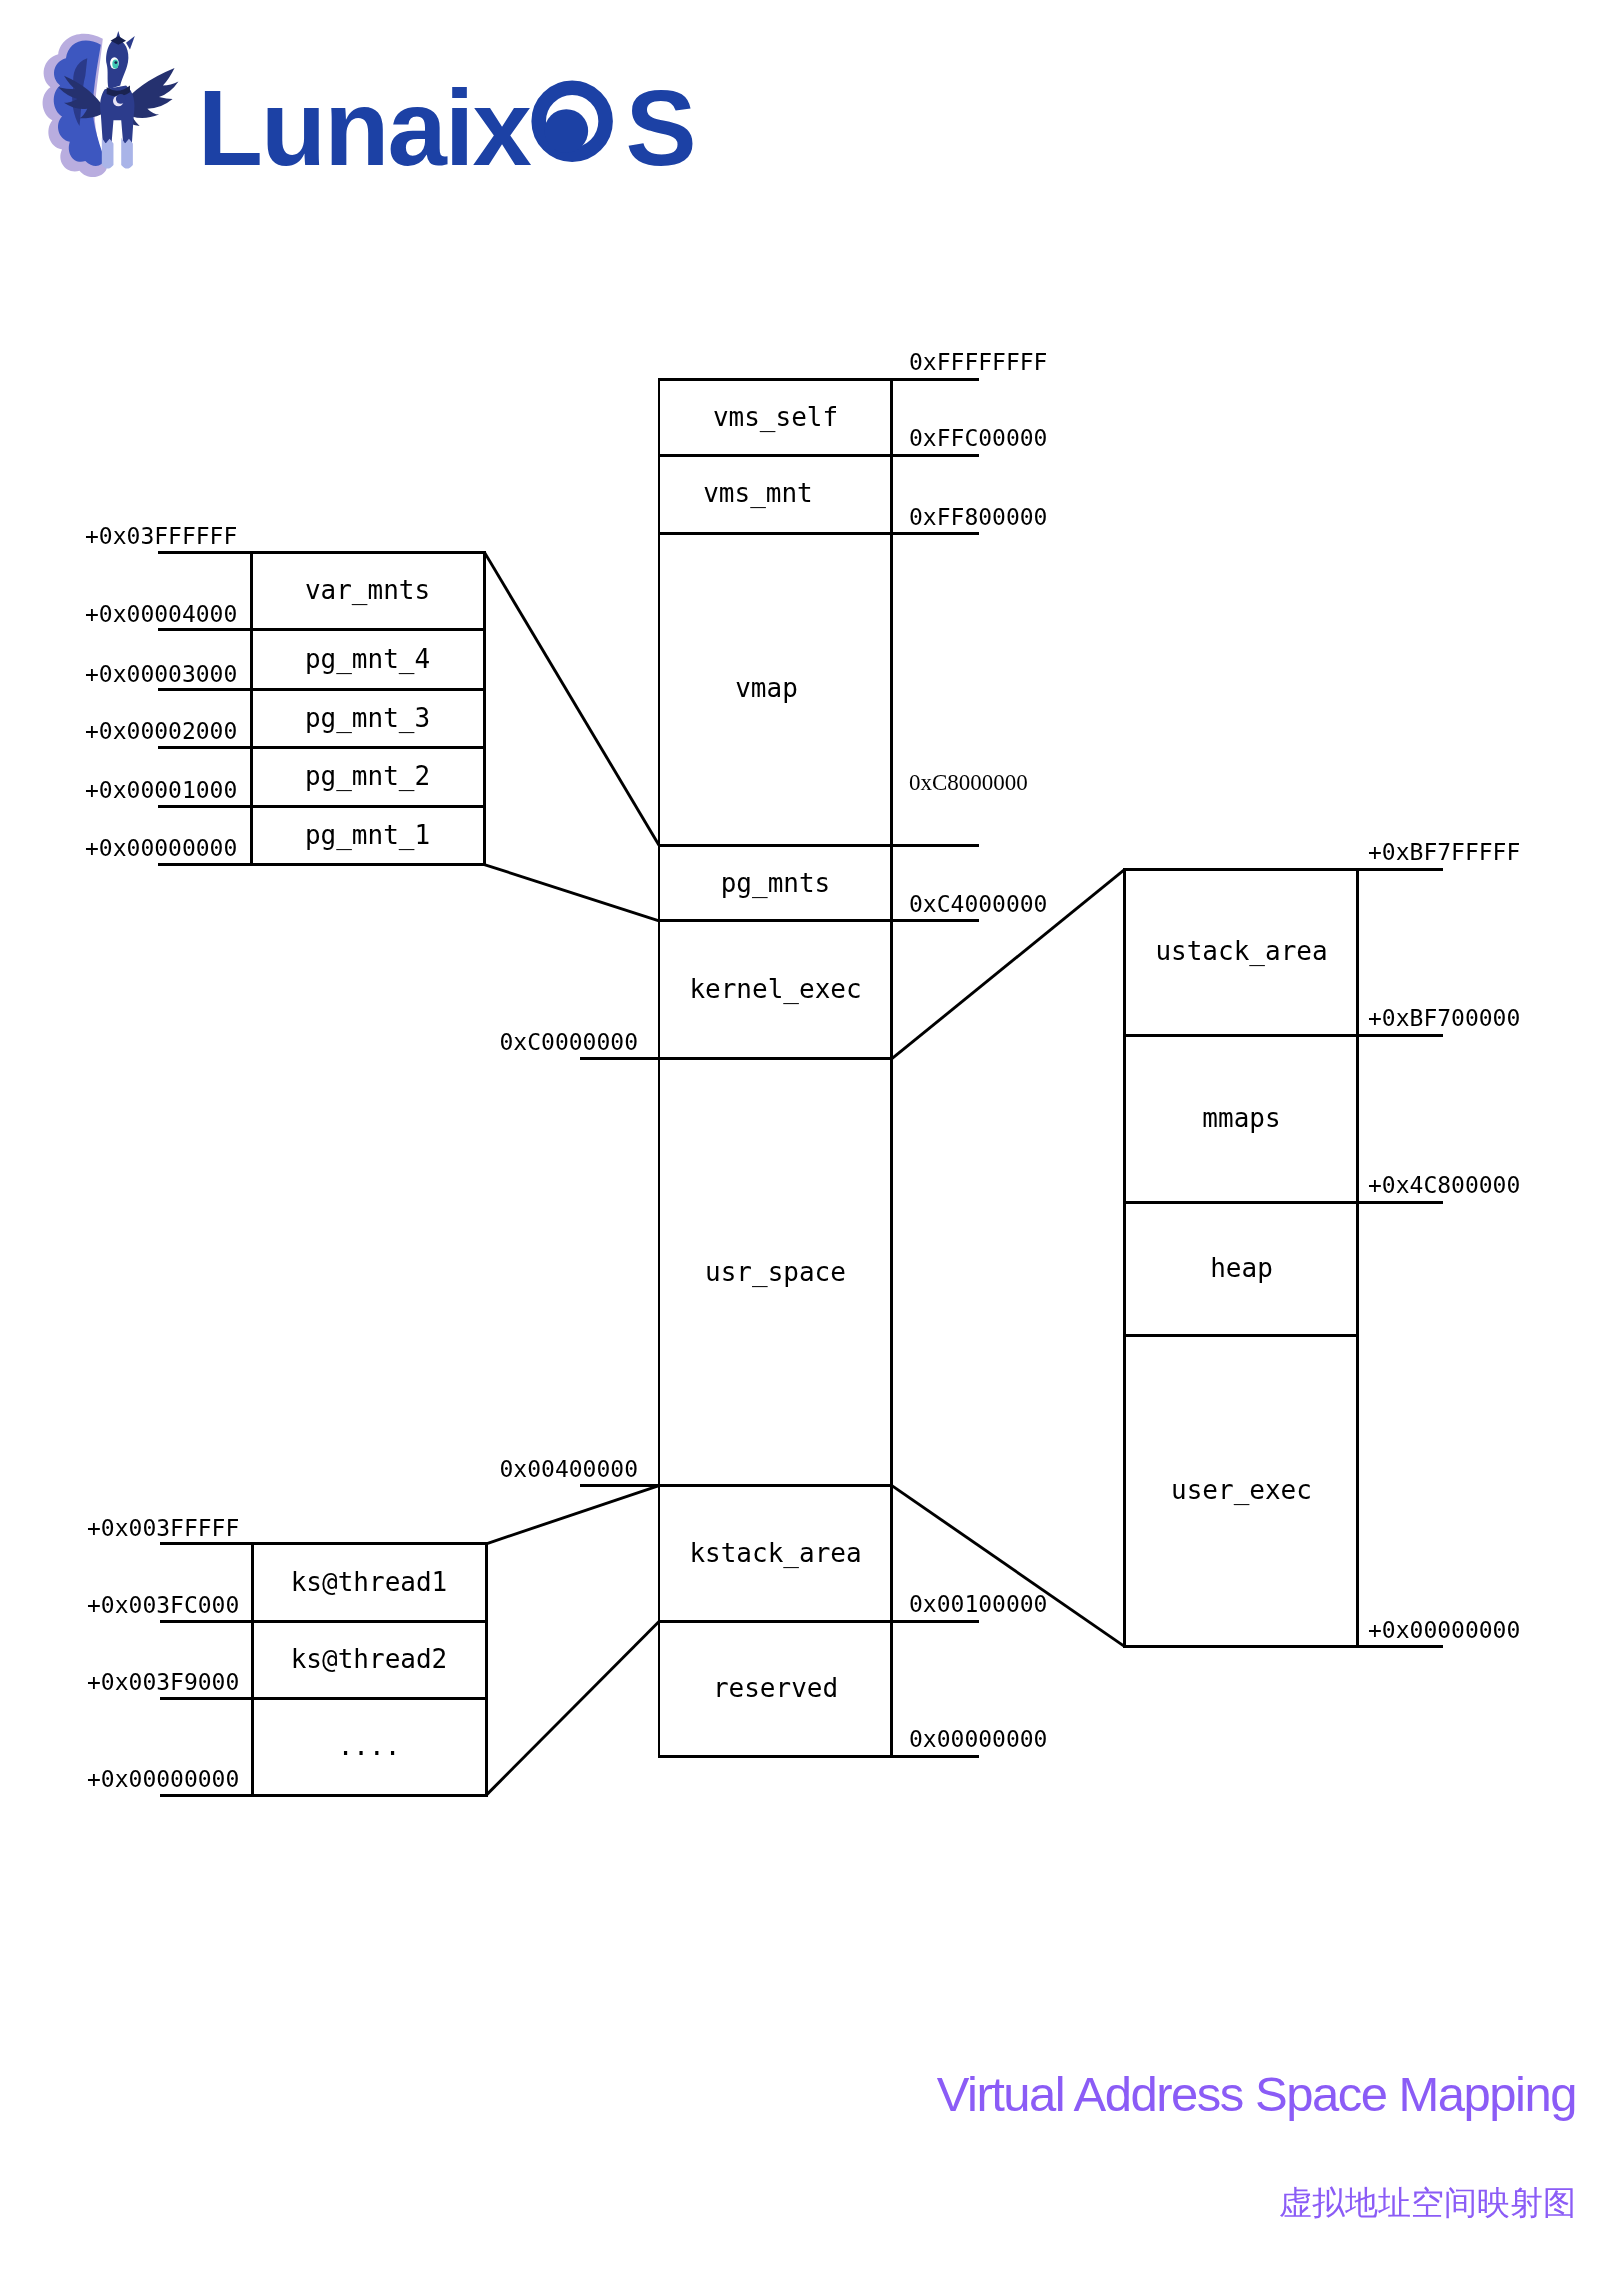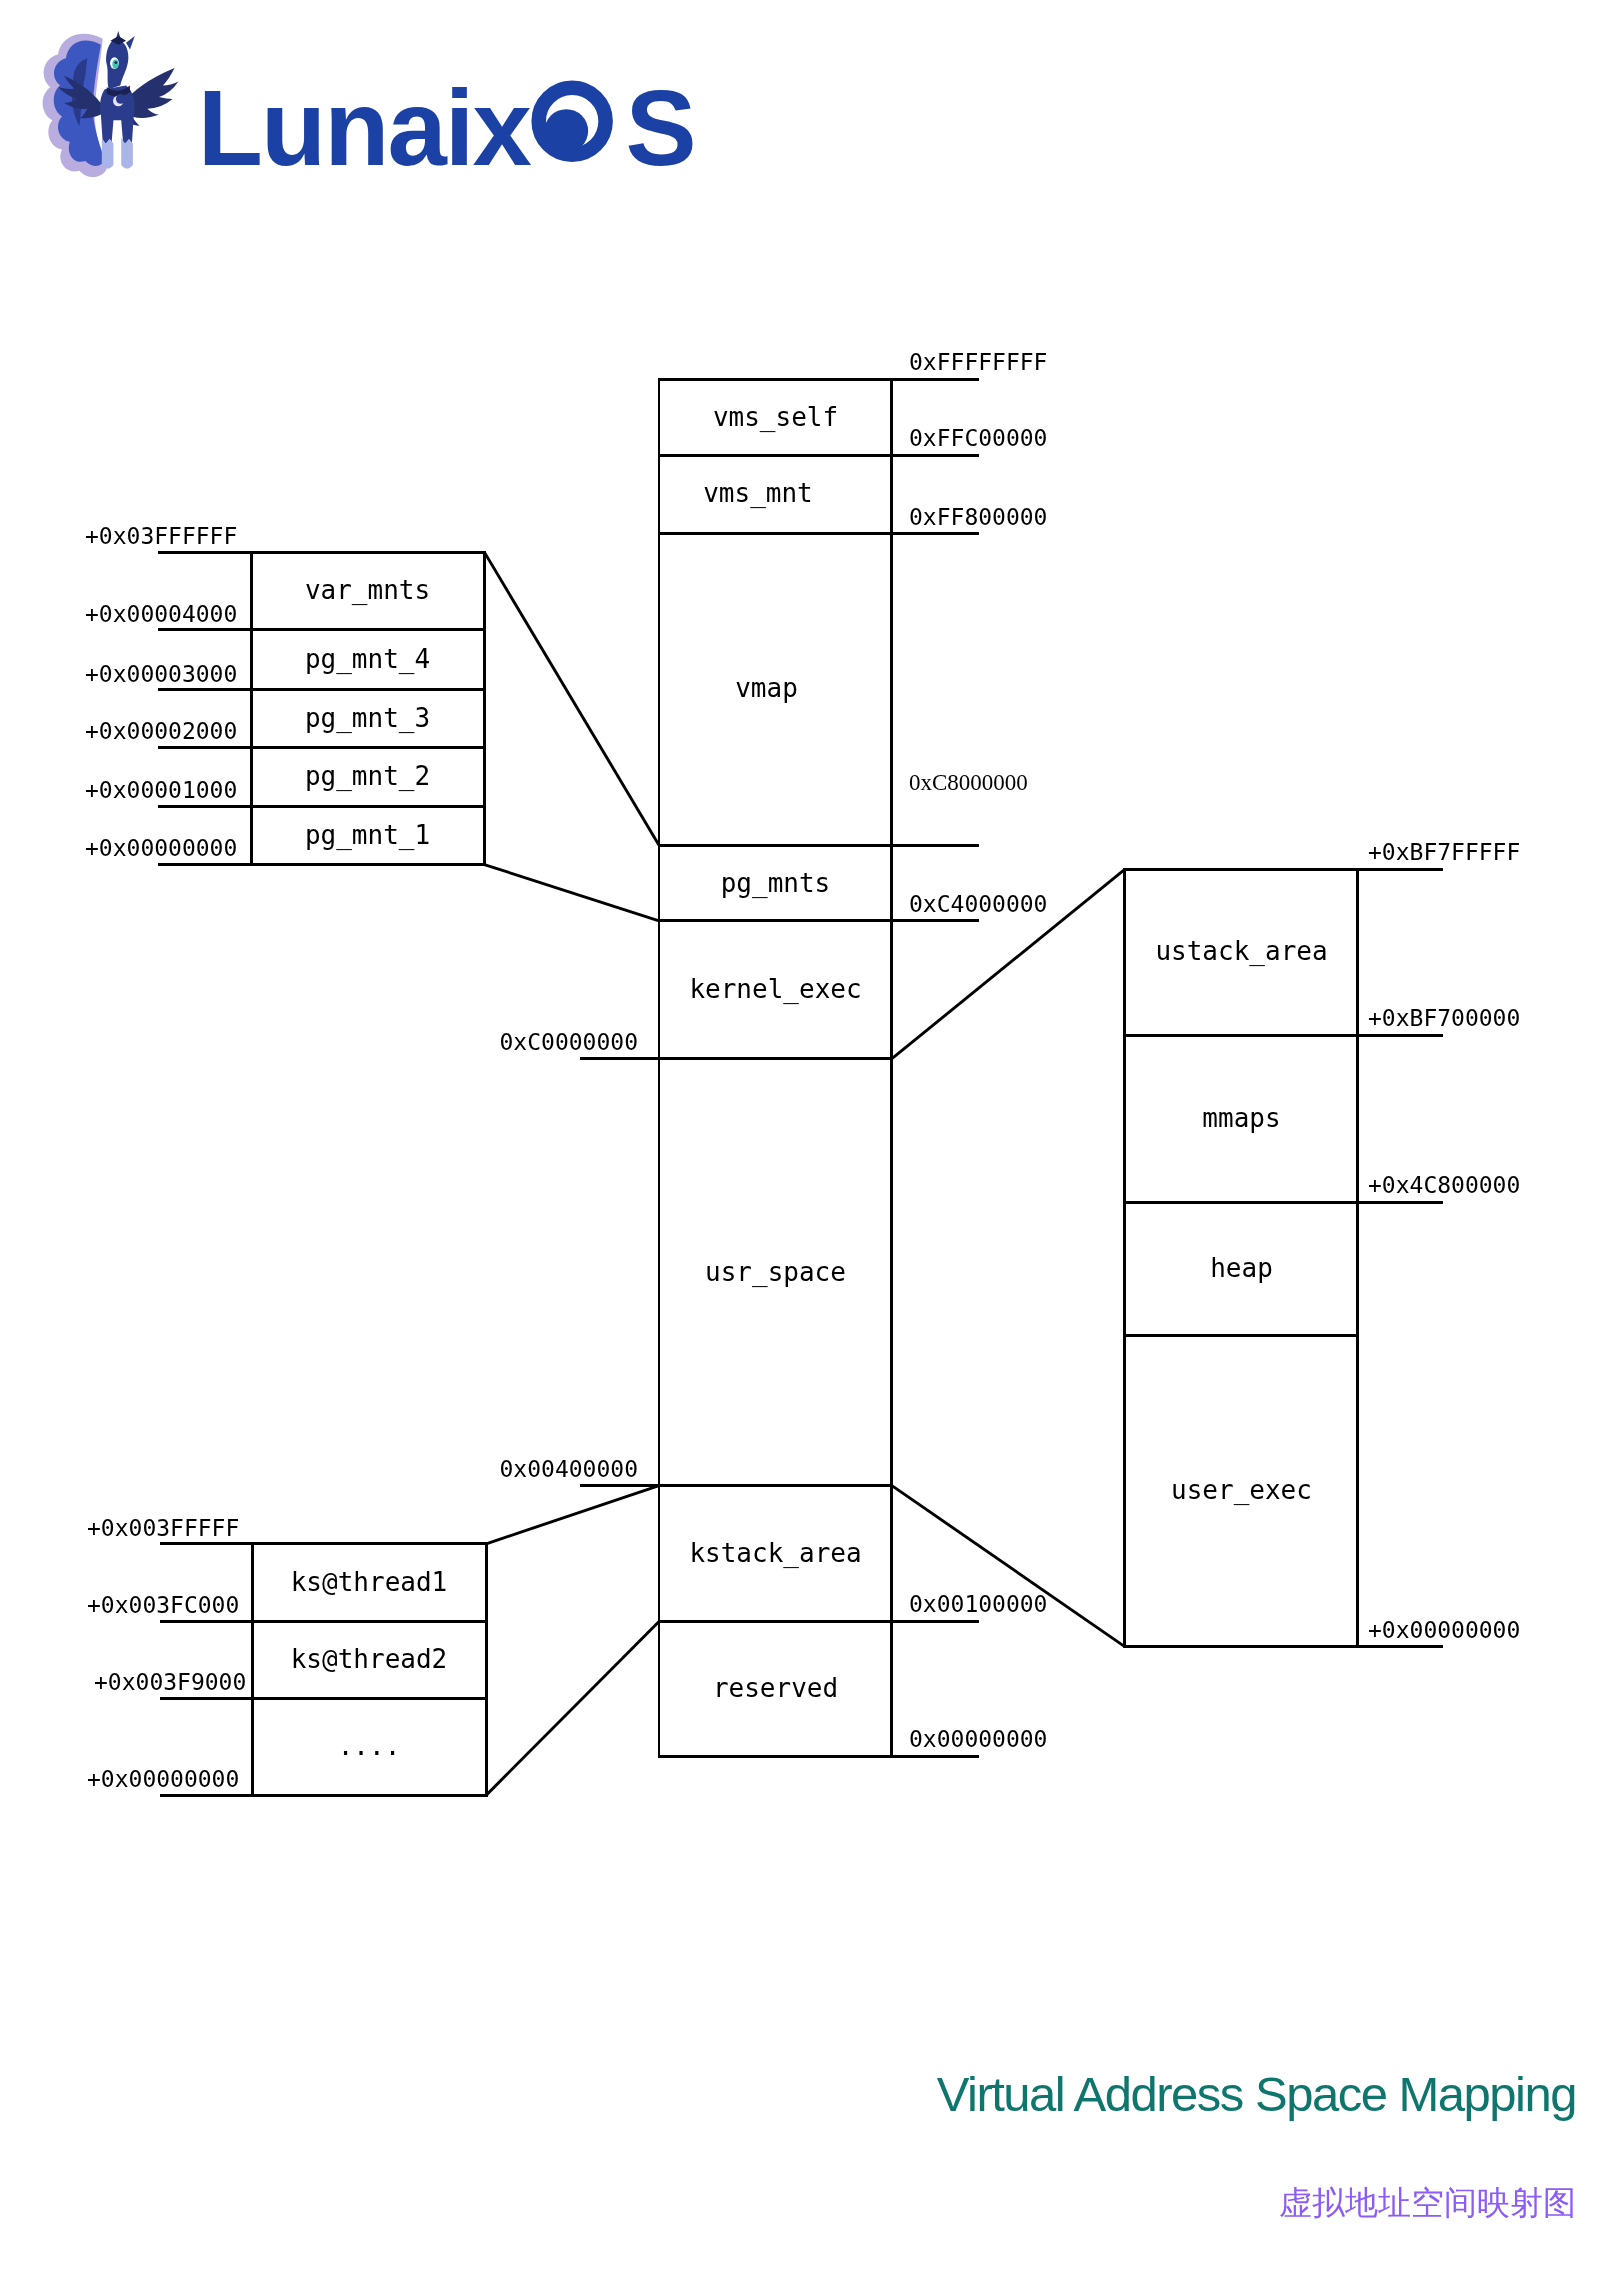--- a/index.html
+++ b/index.html
@@ -5,21 +5,21 @@
   html,body{margin:0;padding:0;background:#ffffff;}
   .page{position:relative;width:1613px;height:2290px;background:#ffffff;overflow:hidden;
         font-family:"DejaVu Sans Mono","Liberation Mono",monospace;color:#000;}
   .lines{position:absolute;left:0;top:0;}
   .seg-label{position:absolute;height:35px;line-height:35px;font-size:26px;text-align:center;white-space:pre;}
   .addr{position:absolute;height:25px;line-height:25px;font-size:23px;white-space:pre;}
   .addr.r{text-align:right;}
   .logo-wrap{position:absolute;left:0;top:0;}
   .footer-block{position:absolute;left:873px;top:2062px;width:703px;text-align:right;
                 font-family:"Liberation Sans","DejaVu Sans",sans-serif;}
-  .f-title{font-size:49px;letter-spacing:-1.5px;line-height:64px;color:#0f766e;}
+  .f-title{font-size:49px;letter-spacing:-1.5px;line-height:64px;color:#8b5cf6;}
   .f-sub{font-size:33px;line-height:45px;margin-top:54px;color:#8b5cf6;}
 </style>
 </head>
 <body>
 
 <div class="page">
 
   <div class="logo-wrap">
     <svg width="737" height="228" viewBox="0 0 760 235">
 
@@ -160,21 +160,21 @@
   <div class="addr" style="left:85px;top:719px;">+0x00002000</div>
   <div class="addr" style="left:85px;top:778px;">+0x00001000</div>
   <div class="addr" style="left:85px;top:836px;">+0x00000000</div>
 
   <div class="seg-label" style="left:252px;top:1565px;width:234px;">ks@thread1</div>
   <div class="seg-label" style="left:252px;top:1642px;width:234px;">ks@thread2</div>
   <div class="seg-label" style="left:252px;top:1729px;width:234px;">....</div>
 
   <div class="addr" style="left:87px;top:1516px;text-align:center;">+0x003FFFFF</div>
   <div class="addr" style="left:87px;top:1593px;">+0x003FC000</div>
-  <div class="addr" style="left:87px;top:1670px;margin-left:7px;">+0x003F9000</div>
+  <div class="addr" style="left:87px;top:1670px;">+0x003F9000</div>
   <div class="addr" style="left:87px;top:1767px;">+0x00000000</div>
 
   <div class="seg-label" style="left:1125px;top:934px;width:233px;">ustack_area</div>
   <div class="seg-label" style="left:1125px;top:1101px;width:233px;">mmaps</div>
   <div class="seg-label" style="left:1125px;top:1251px;width:233px;">heap</div>
   <div class="seg-label" style="left:1125px;top:1473px;width:233px;">user_exec</div>
 
   <div class="addr" style="left:1368px;top:840px;">+0xBF7FFFFF</div>
   <div class="addr" style="left:1368px;top:1006px;">+0xBF700000</div>
   <div class="addr" style="left:1368px;top:1173px;">+0x4C800000</div>

